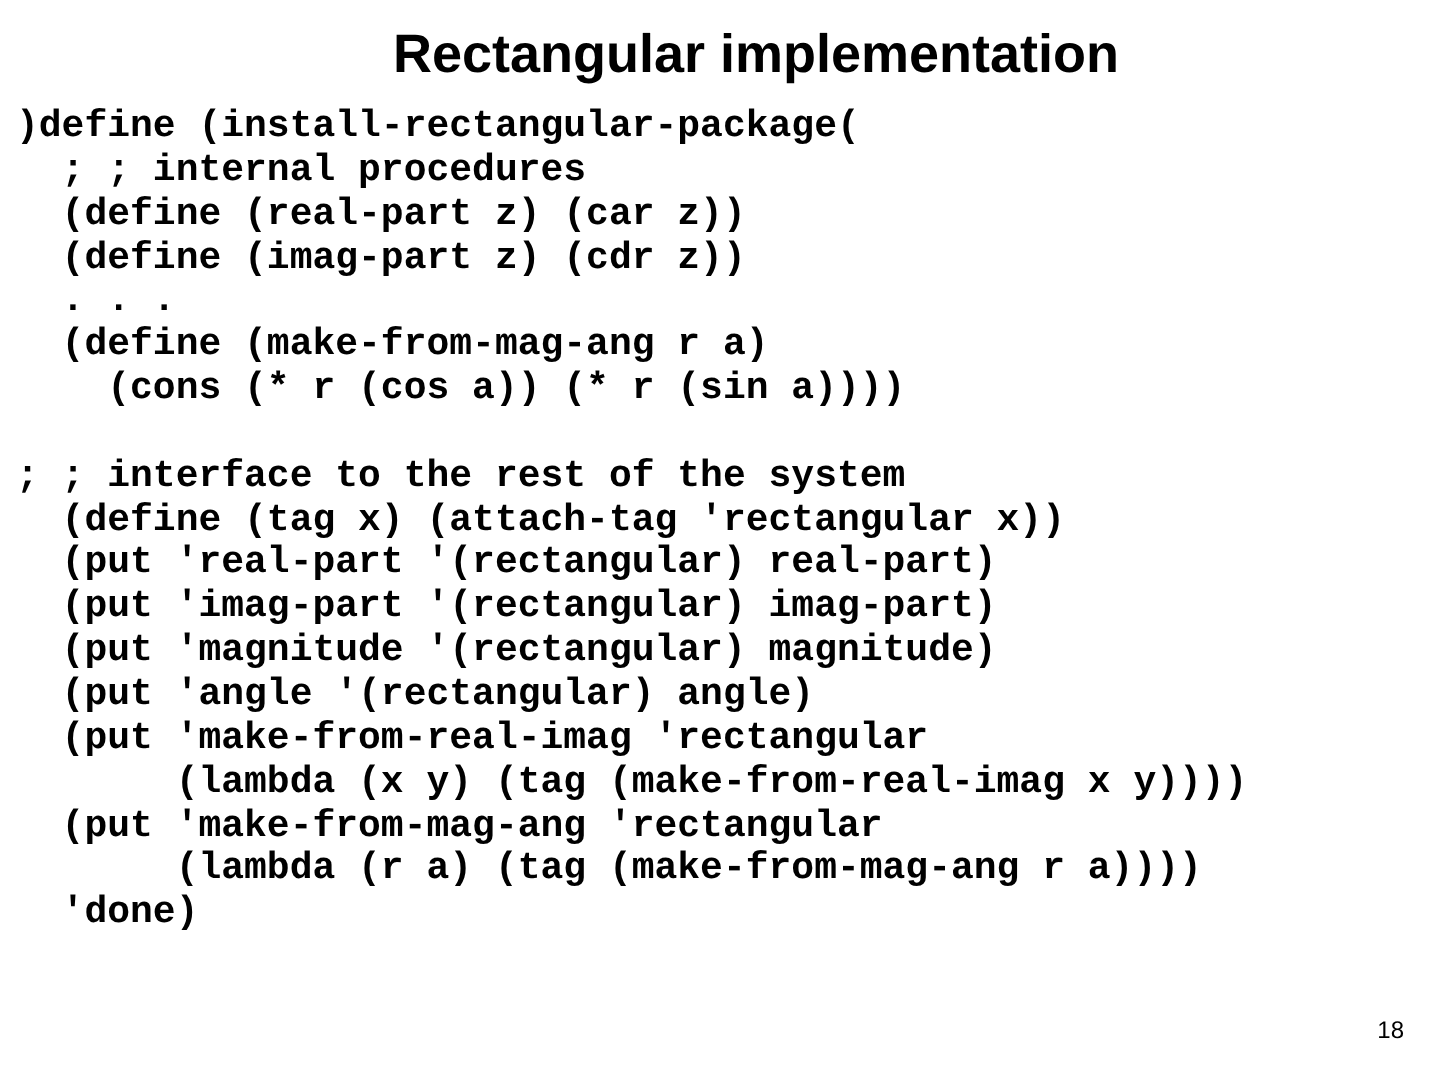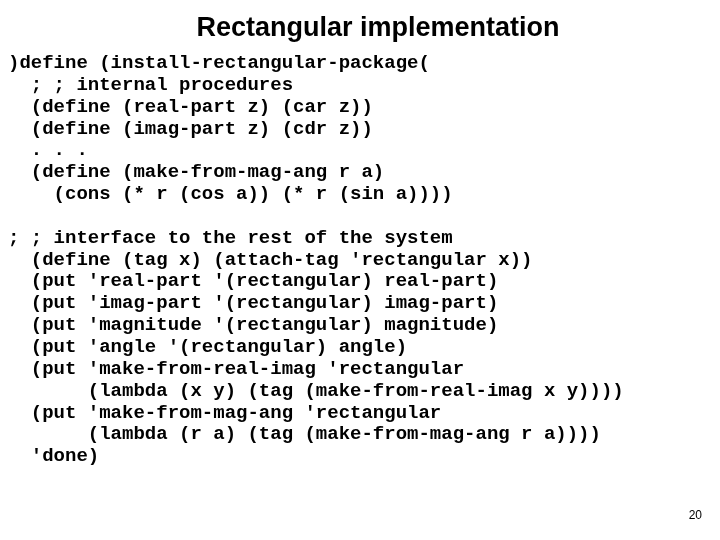--- a/index.html
+++ b/index.html
@@ -51,13 +51,13 @@
   (define (tag x) (attach-tag 'rectangular x))
   (put 'real-part '(rectangular) real-part)
   (put 'imag-part '(rectangular) imag-part)
   (put 'magnitude '(rectangular) magnitude)
   (put 'angle '(rectangular) angle)
   (put 'make-from-real-imag 'rectangular
        (lambda (x y) (tag (make-from-real-imag x y))))
   (put 'make-from-mag-ang 'rectangular
        (lambda (r a) (tag (make-from-mag-ang r a))))
   'done)</div>
-<div class="page-num">20</div>
+<div class="page-num">18</div>
 
 </body></html>

